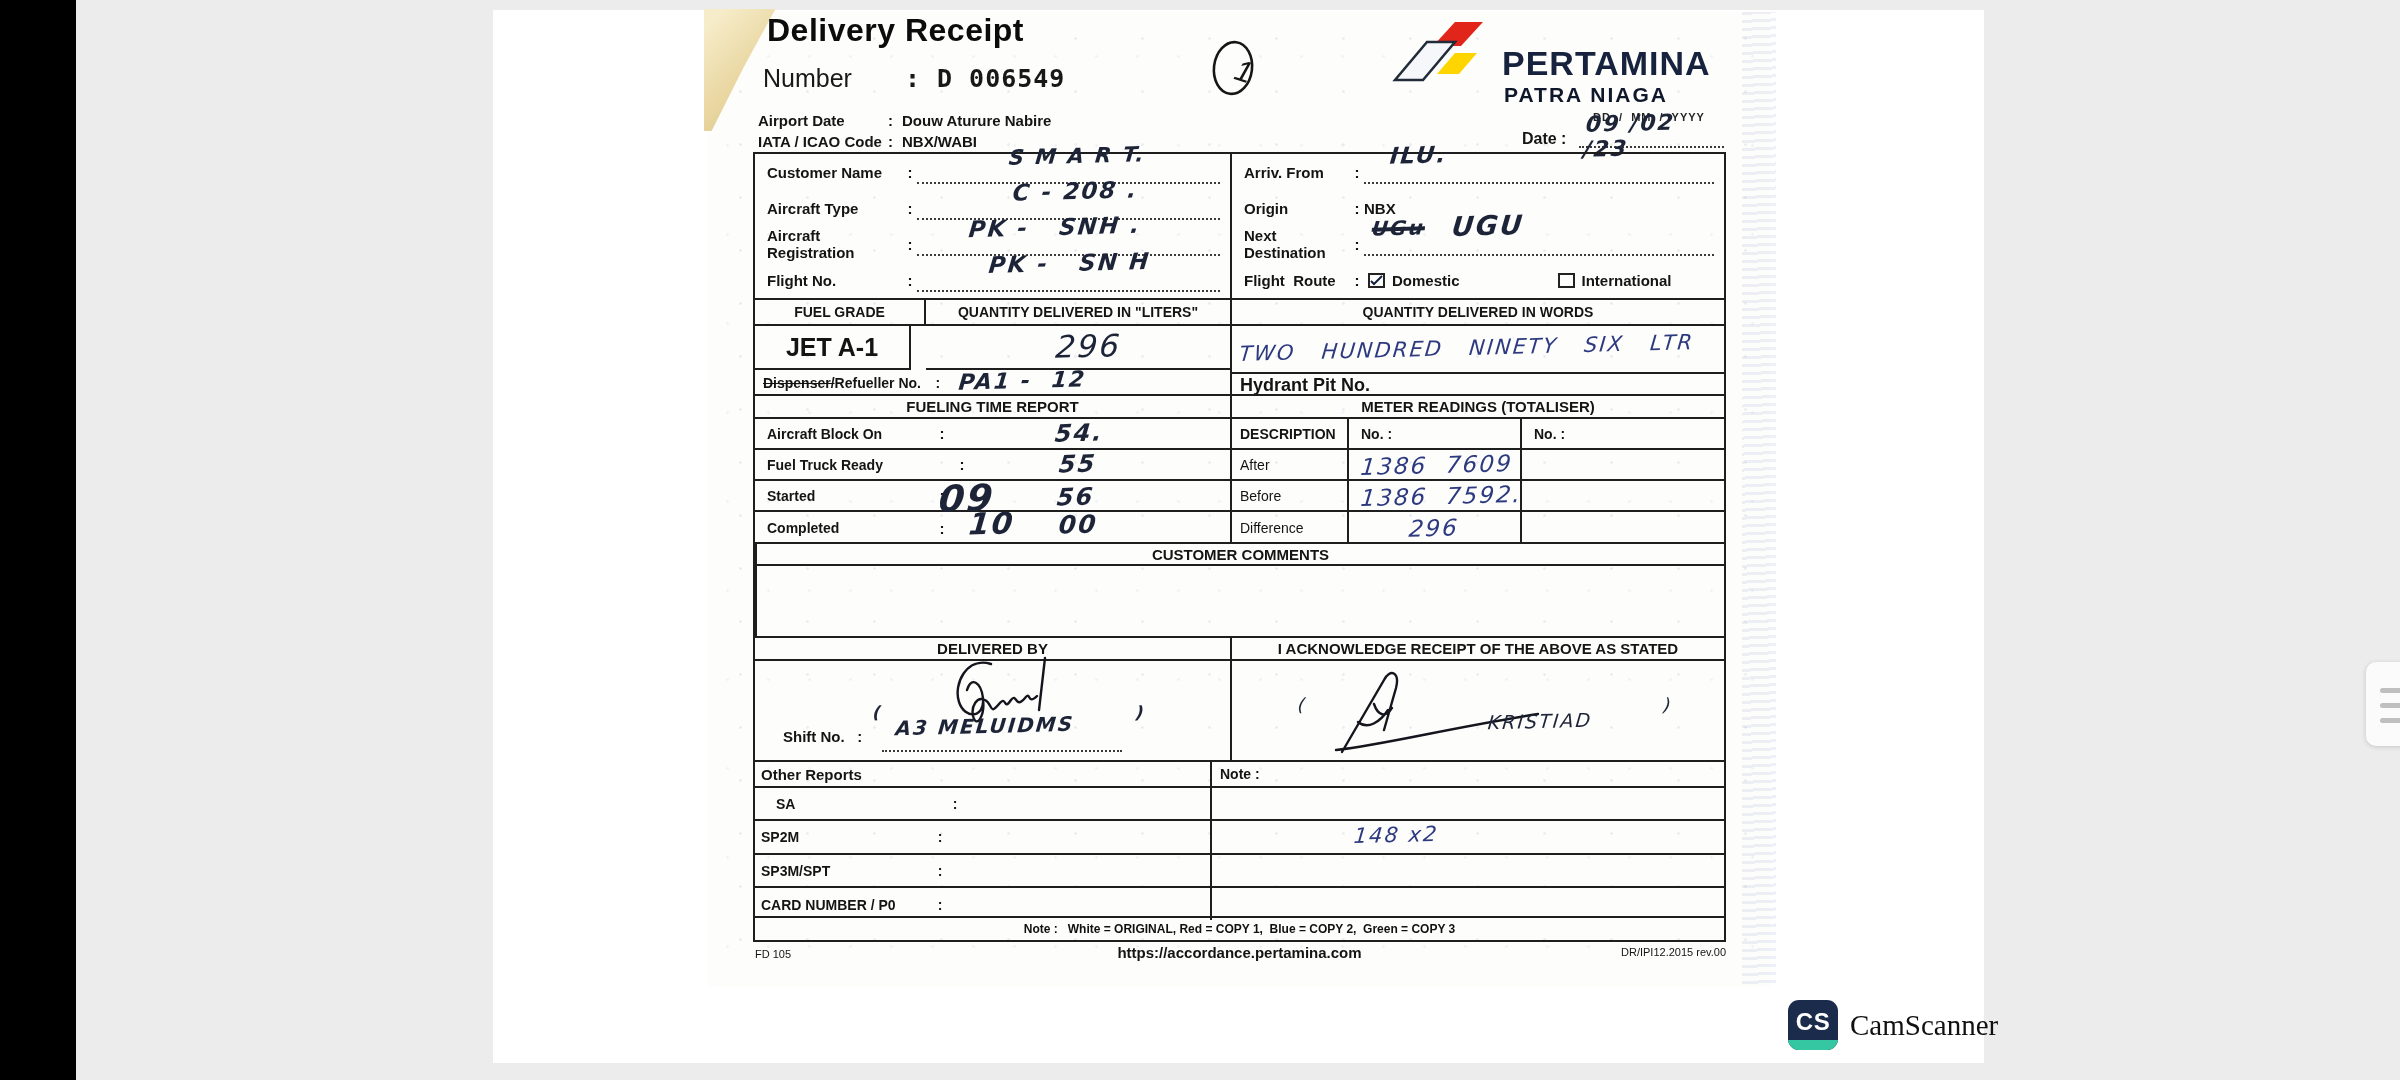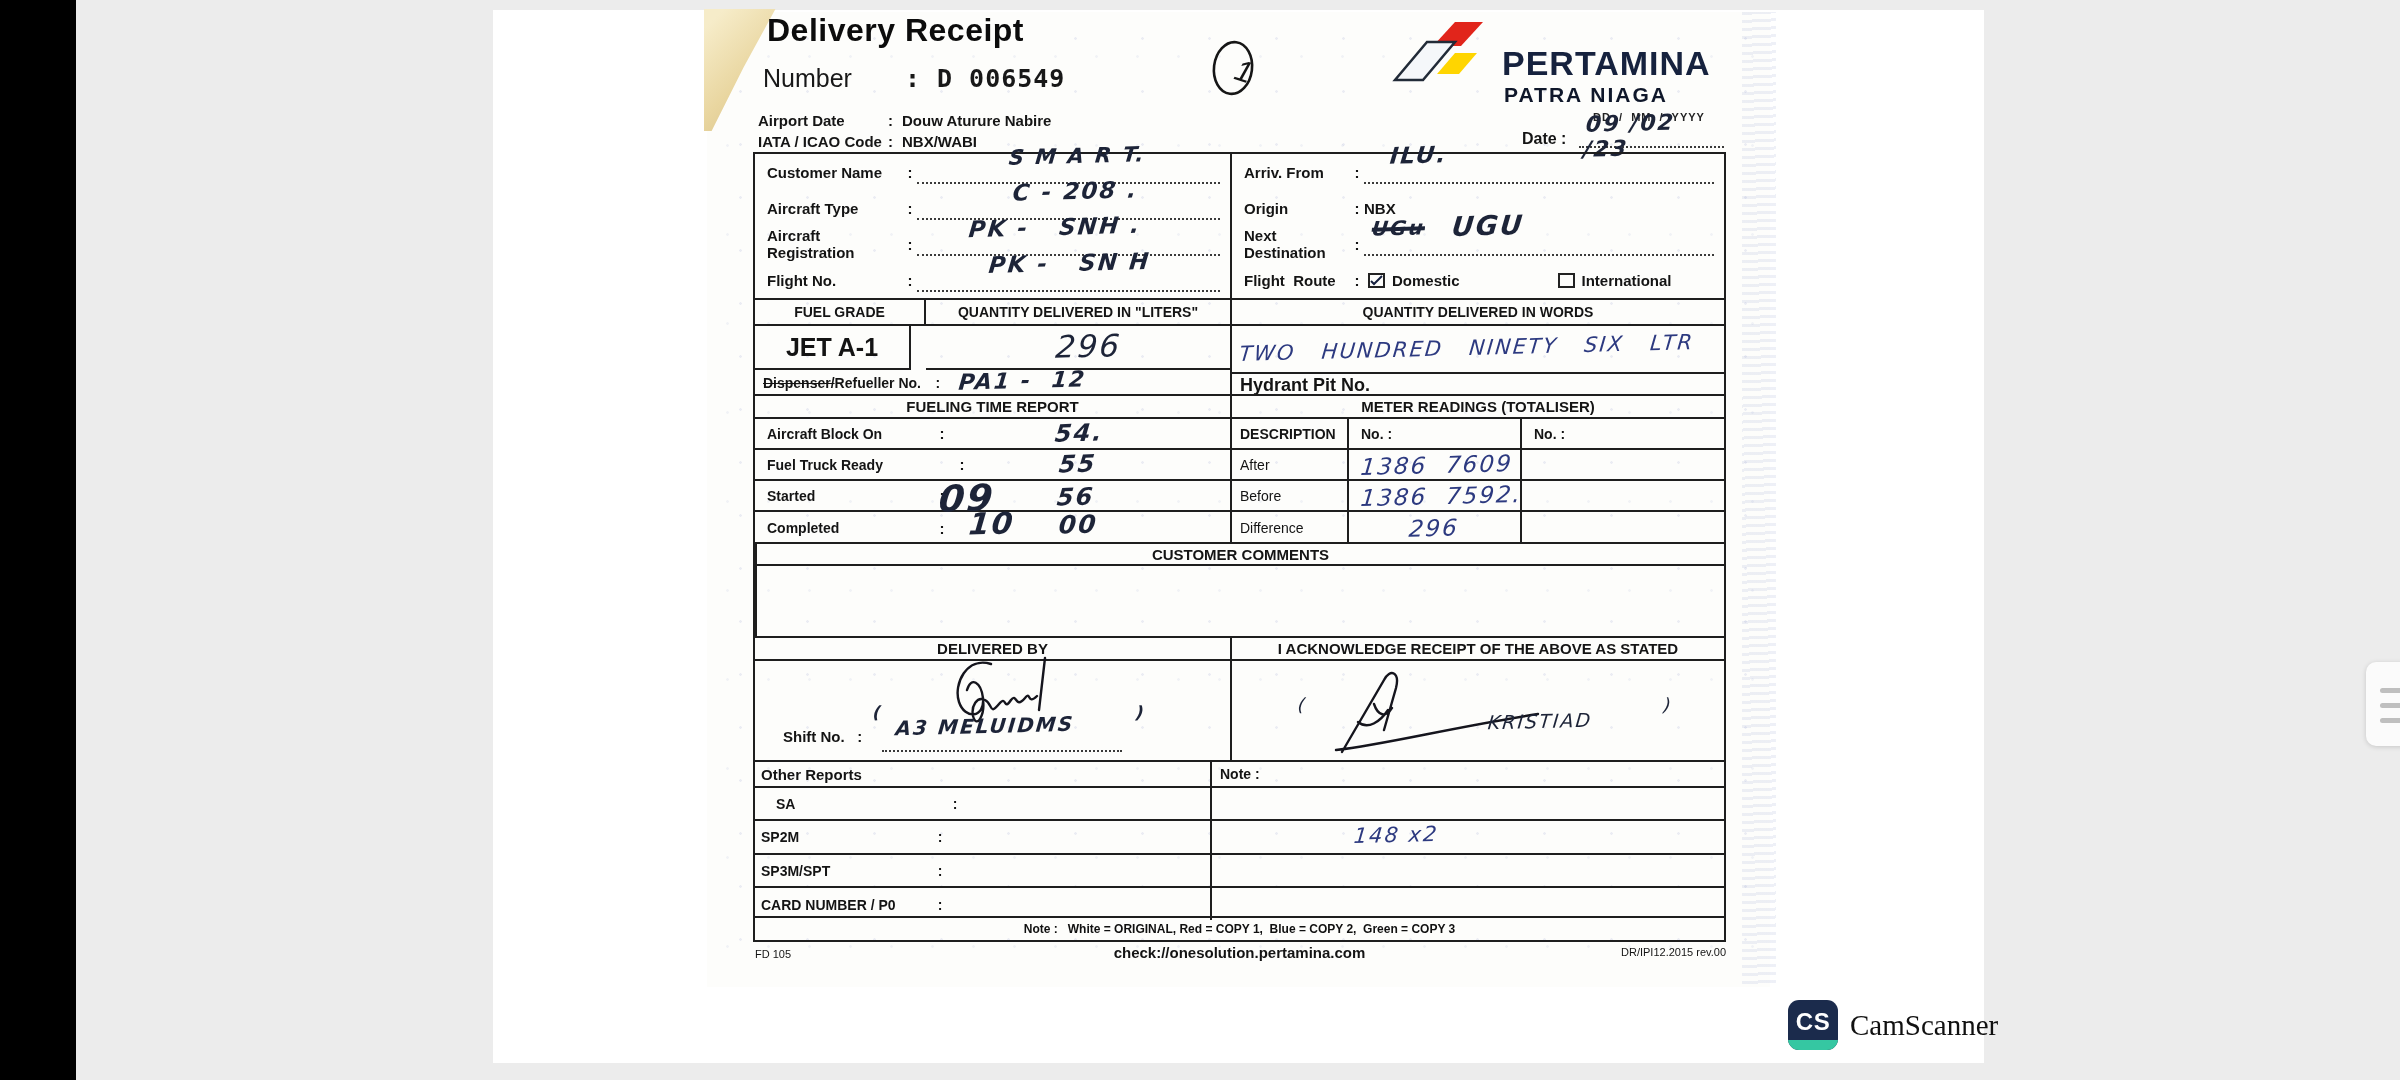--- a/index.html
+++ b/index.html
@@ -338,21 +338,21 @@
           <div style="height:33px;border-bottom:2px solid #1e1e1e;"></div>
           <div style="height:34px;"></div>
         </div>
       </div>
     </div>
 
     <div class="note-strip pre">Note :   White = ORIGINAL, Red = COPY 1,  Blue = COPY 2,  Green = COPY 3</div>
 
     <div class="footer-row">
       <span style="position:absolute;left:2px;top:4px;">FD 105</span>
-      <span class="url">check://onesolution.pertamina.com</span>
+      <span class="url">https://accordance.pertamina.com</span>
       <span style="position:absolute;right:0;top:2px;">DR/IPI12.2015 rev.00</span>
     </div>
   </div>
 
   <div class="cam" style="left:1295px;top:990px;">
     <div class="cam-icon">
       <span class="cs">CS</span>
       <span class="teal"></span>
     </div>
     <span class="cam-name">CamScanner</span>

